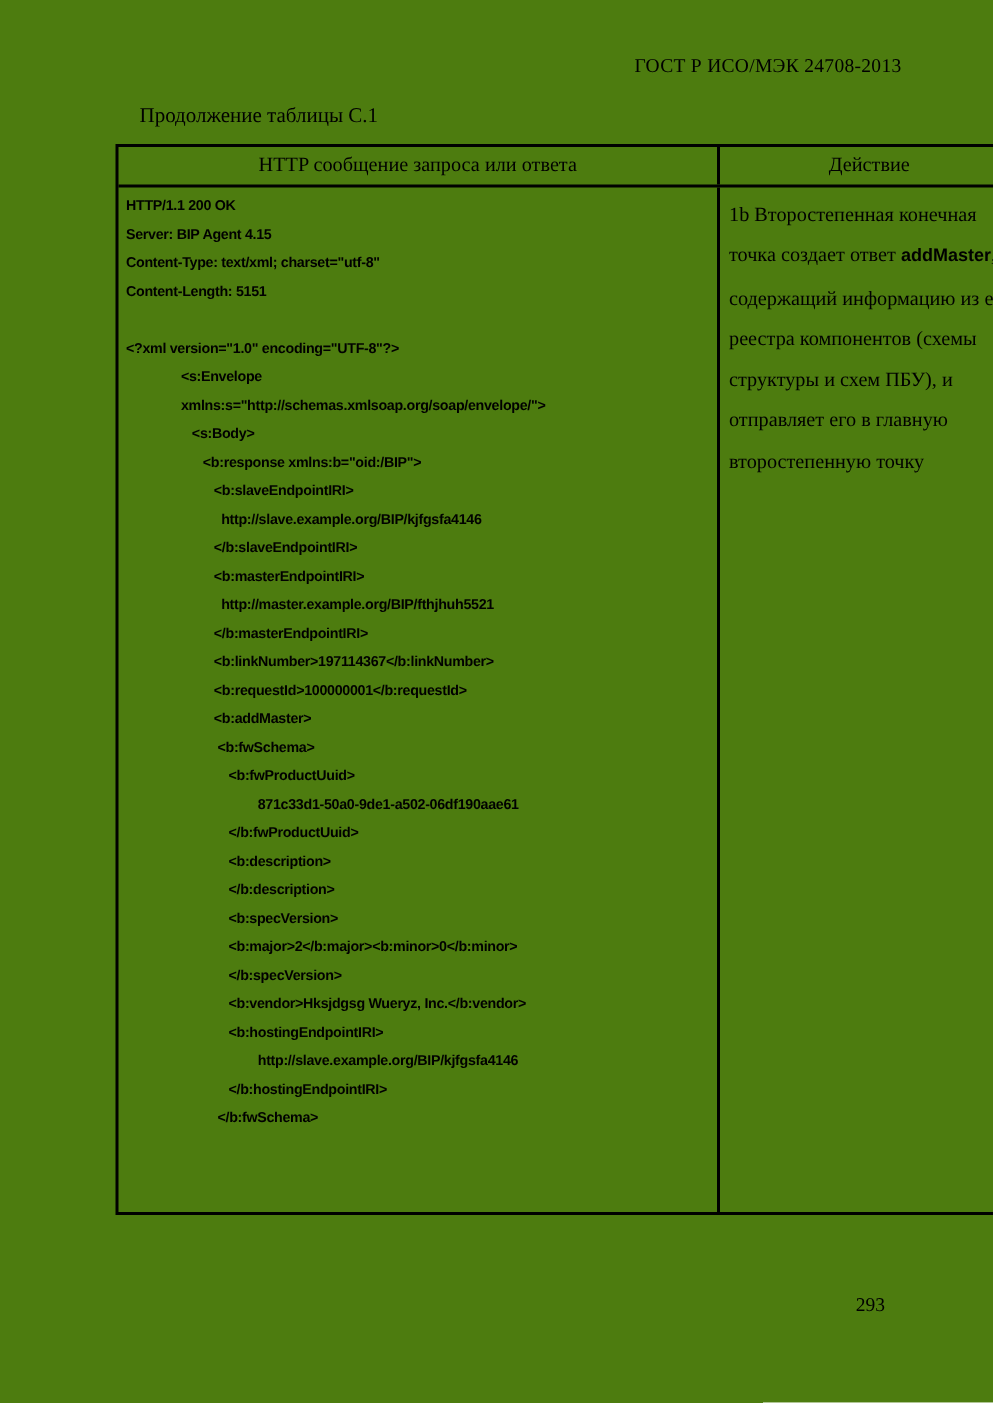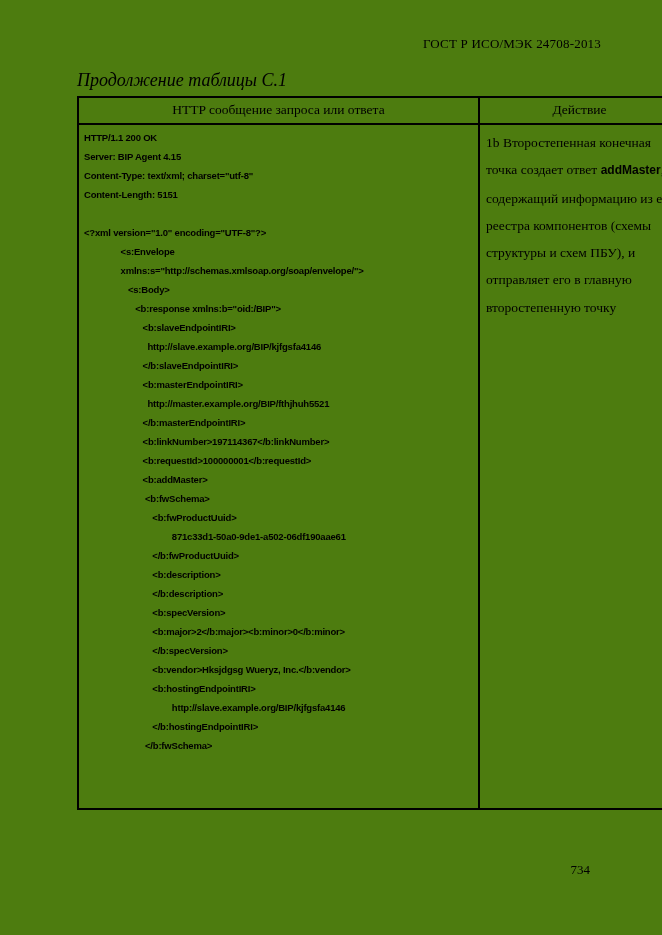--- a/index.html
+++ b/index.html
@@ -20,23 +20,22 @@
     position: absolute;
     top: 36px;
     right: 61px;
     font-size: 13px;
     letter-spacing: 0.2px;
     white-space: nowrap;
   }
   .caption {
     position: absolute;
     top: 70px;
-    left: 77px;
-    font-size: 18px;
-    font-style: italic;
+    left: 93px;
+    font-size: 14px;
     white-space: nowrap;
   }
   .gtable {
     position: absolute;
     top: 96px;
     left: 77px;
     width: 604px;
     height: 714px;
     box-sizing: border-box;
     border: 2px solid #000000;
@@ -145,15 +144,15 @@
           <div class="xline">                            &lt;b:vendor&gt;Hksjdgsg Wueryz, Inc.&lt;/b:vendor&gt;</div>
           <div class="xline">                            &lt;b:hostingEndpointIRI&gt;</div>
           <div class="xline">                                    http://slave.example.org/BIP/kjfgsfa4146</div>
           <div class="xline">                            &lt;/b:hostingEndpointIRI&gt;</div>
           <div class="xline">                         &lt;/b:fwSchema&gt;</div>
         </div>
       <div class="cell-action col-right"><span>1b Второстепенная конечная точка создает ответ </span><span class="hl">addMaster</span><span>, содержащий информацию из ее реестра компонентов (схемы структуры и схем ПБУ), и отправляет его в главную второстепенную точку</span></div>
     </div>
   </div>
 
-  <div class="page-number">734</div>
+  <div class="page-number">293</div>
 
 </div>
 
 </body></html>

